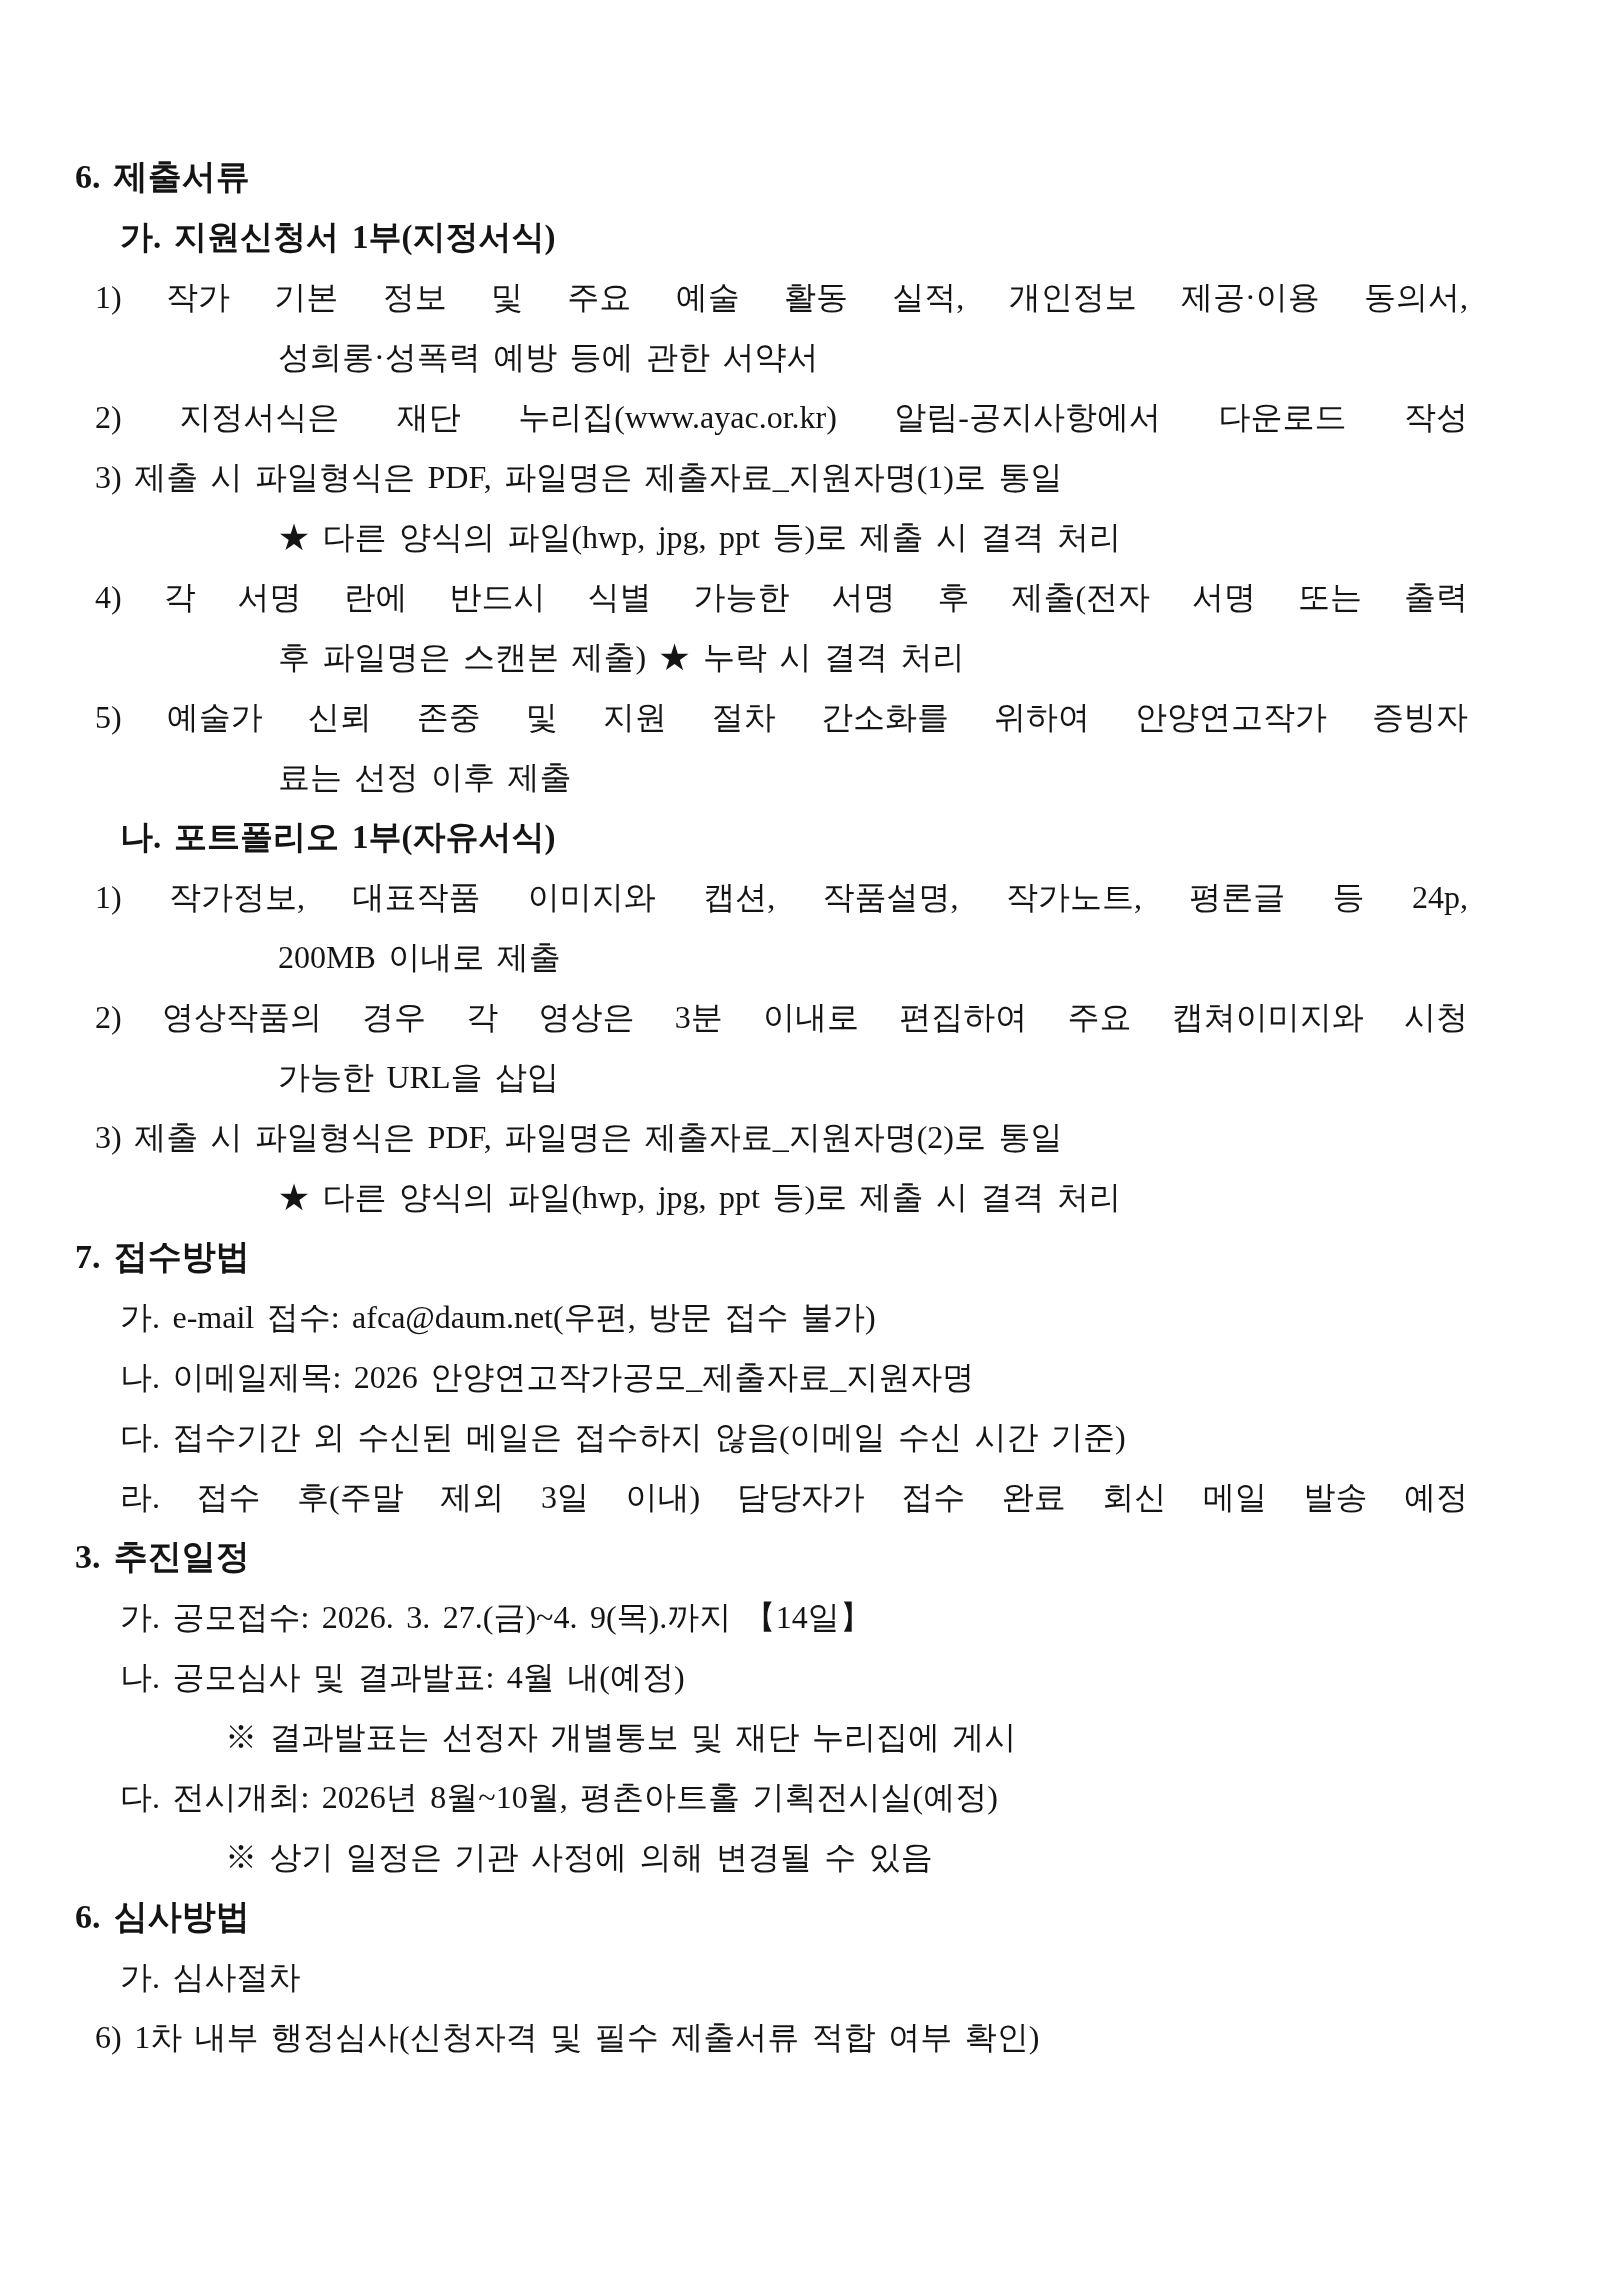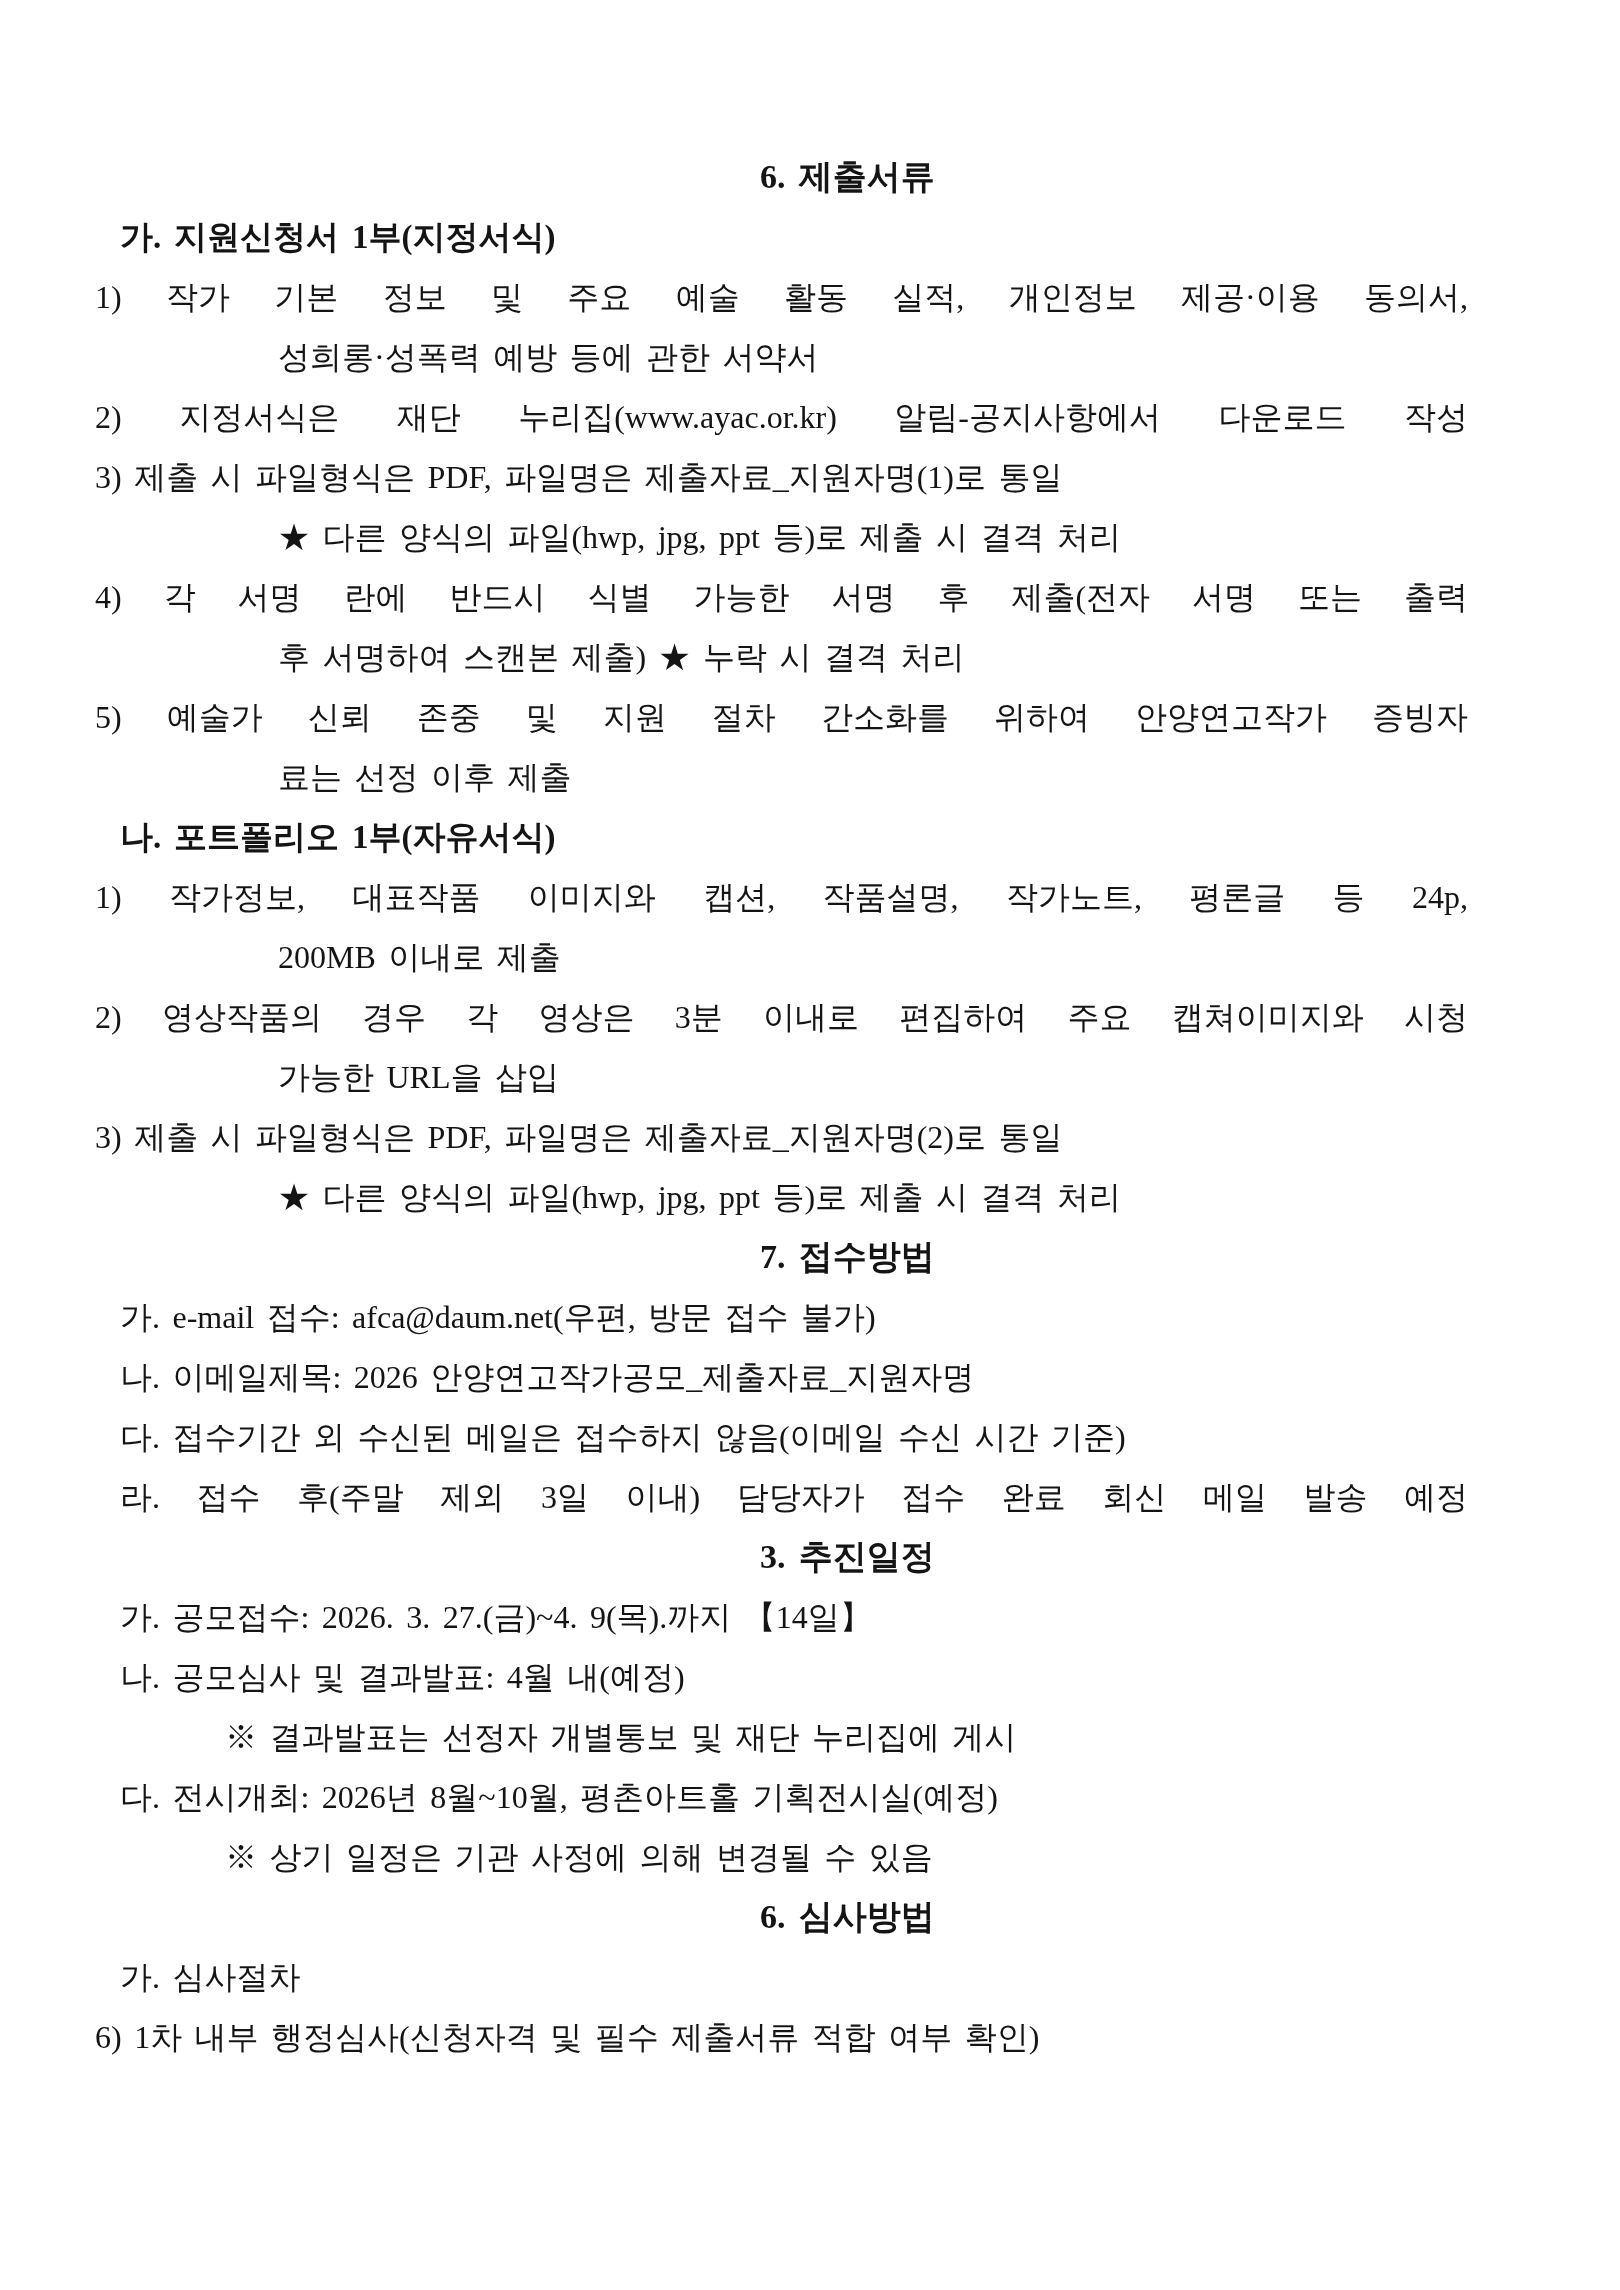--- a/index.html
+++ b/index.html
@@ -23,21 +23,21 @@
     box-sizing: border-box;
   }
   .line {
     font-size: 32px;
     line-height: 60px;
     height: 60px;
     white-space: nowrap;
     word-spacing: 0.14em;
   }
   
-  .l0  { padding-left: 75px; text-align: center; }   
+  .l0  { padding-left: 75px; }   
   .l1  { padding-left: 120px; }   
   .l1n { padding-left: 225px; }   
   .l2  { padding-left: 95px; }   
   .l2c { padding-left: 278px; }   
   
   .h0 { font-weight: 700; font-size: 34px; }
   .h1 { font-weight: 700; font-size: 33px; }
   
   .just {
     width: 1468px;
@@ -53,21 +53,21 @@
 <div class="page">
 
   <div class="line l0 h0">6. 제출서류</div>
   <div class="line l1 h1">가. 지원신청서 1부(지정서식)</div>
   <div class="line l2 just">1) 작가 기본 정보 및 주요 예술 활동 실적, 개인정보 제공·이용 동의서,</div>
   <div class="line l2c">성희롱·성폭력 예방 등에 관한 서약서</div>
   <div class="line l2 just">2) 지정서식은 재단 누리집(www.ayac.or.kr) 알림-공지사항에서 다운로드 작성</div>
   <div class="line l2">3) 제출 시 파일형식은 PDF, 파일명은 제출자료_지원자명(1)로 통일</div>
   <div class="line l2c">★ 다른 양식의 파일(hwp, jpg, ppt 등)로 제출 시 결격 처리</div>
   <div class="line l2 just">4) 각 서명 란에 반드시 식별 가능한 서명 후 제출(전자 서명 또는 출력</div>
-  <div class="line l2c">후 서명하여 스캔본 제출) ★ 누락 시 결격 처리</div>
+  <div class="line l2c">후 파일명은 스캔본 제출) ★ 누락 시 결격 처리</div>
   <div class="line l2 just">5) 예술가 신뢰 존중 및 지원 절차 간소화를 위하여 안양연고작가 증빙자</div>
   <div class="line l2c">료는 선정 이후 제출</div>
   <div class="line l1 h1">나. 포트폴리오 1부(자유서식)</div>
   <div class="line l2 just">1) 작가정보, 대표작품 이미지와 캡션, 작품설명, 작가노트, 평론글 등 24p,</div>
   <div class="line l2c">200MB 이내로 제출</div>
   <div class="line l2 just">2) 영상작품의 경우 각 영상은 3분 이내로 편집하여 주요 캡쳐이미지와 시청</div>
   <div class="line l2c">가능한 URL을 삽입</div>
   <div class="line l2">3) 제출 시 파일형식은 PDF, 파일명은 제출자료_지원자명(2)로 통일</div>
   <div class="line l2c">★ 다른 양식의 파일(hwp, jpg, ppt 등)로 제출 시 결격 처리</div>
 

